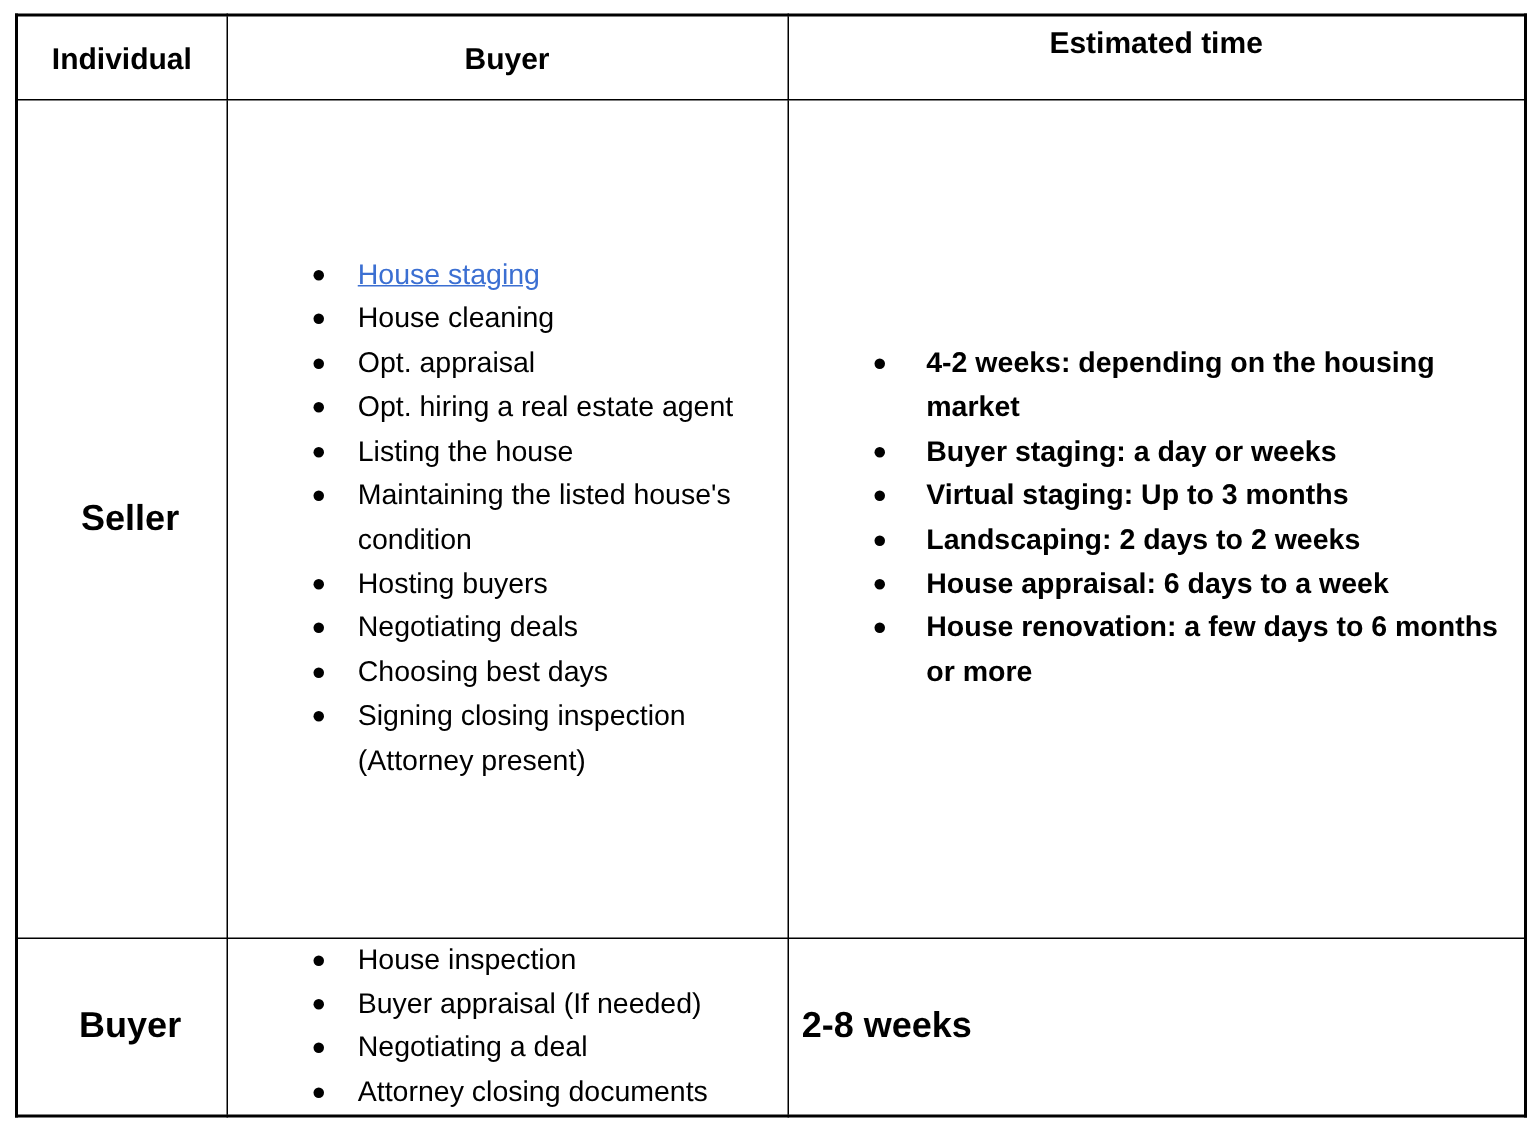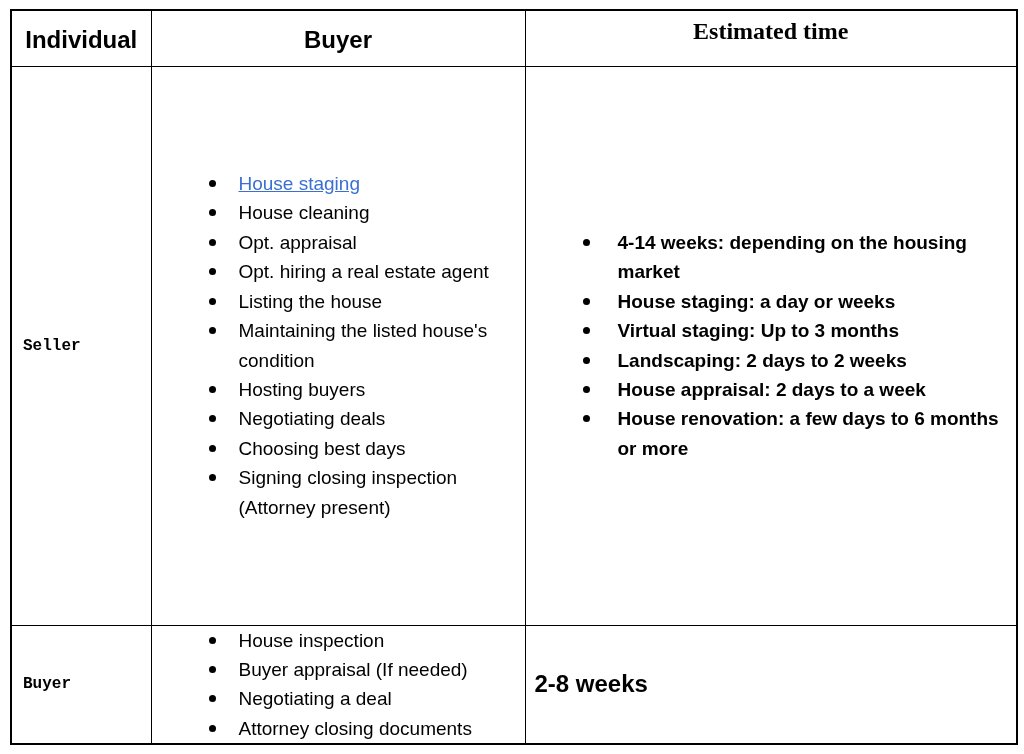--- a/index.html
+++ b/index.html
@@ -21,30 +21,29 @@
   col.c1 { width: 140px; }
   col.c2 { width: 374px; }
   col.c3 { width: 492px; }
   th, td { border: 1.5px solid #000; padding: 0; }
 
   thead tr { height: 56px; }
   tr.row-seller { height: 559px; }
   tr.row-buyer { height: 118px; }
 
   th {
-    font-size: 24px; font-weight: bold; text-align: center;
+    font-size: 20px; font-weight: bold; text-align: center;
     vertical-align: middle; padding-top: 4px;
   }
-  th.col-time { vertical-align: top; padding-top: 7px; font-family: Liberation Serif, serif; }
+  th.col-time { vertical-align: top; padding-top: 7px; }
 
   td.cell-label {
-    font-size: 16px; font-weight: bold;
-    vertical-align: middle; text-align: left;
+    font-size: 24px; font-weight: bold;
+    vertical-align: middle; text-align: center;
     padding-left: 11px;
-    font-family: Liberation Mono, monospace;
   }
   td.cell-tasks, td.cell-time { vertical-align: middle; }
 
   ul.bullet-list {
     list-style: none;
     margin: 0 0 0 55px; padding: 0;
   }
   ul.bullet-list li {
     position: relative;
     font-size: 19px; line-height: 29.4px;
@@ -96,25 +95,25 @@
             <li>Listing the house</li>
             <li>Maintaining the listed house's condition</li>
             <li>Hosting buyers</li>
             <li>Negotiating deals</li>
             <li>Choosing best days</li>
             <li>Signing closing inspection (Attorney present)</li>
           </ul>
       </td>
       <td class="cell-time">
         <ul class="bullet-list time-list">
-            <li>4-14 weeks: depending on the housing market</li>
-            <li>House staging: a day or weeks</li>
+            <li>4-2 weeks: depending on the housing market</li>
+            <li>Buyer staging: a day or weeks</li>
             <li>Virtual staging: Up to 3 months</li>
             <li>Landscaping: 2 days to 2 weeks</li>
-            <li>House appraisal: 2 days to a week</li>
+            <li>House appraisal: 6 days to a week</li>
             <li>House renovation: a few days to 6 months or more</li>
           </ul>
       </td>
     </tr>
     <tr class="row-buyer">
       <td class="cell-label">Buyer</td>
       <td class="cell-tasks">
         <ul class="bullet-list tasks-list">
             <li>House inspection</li>
             <li>Buyer appraisal (If needed)</li>

